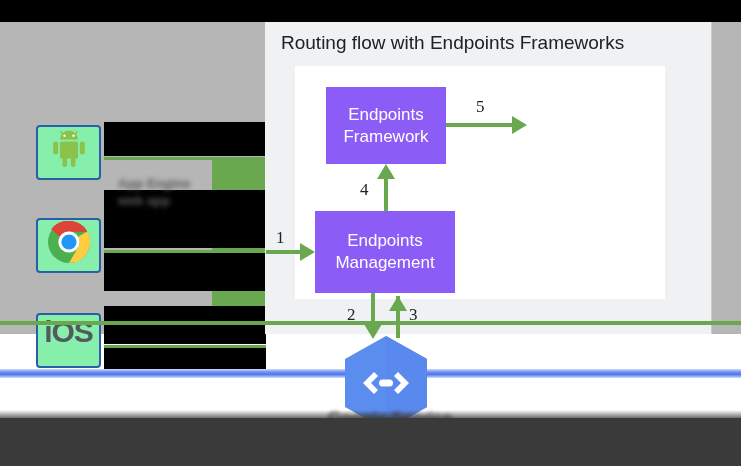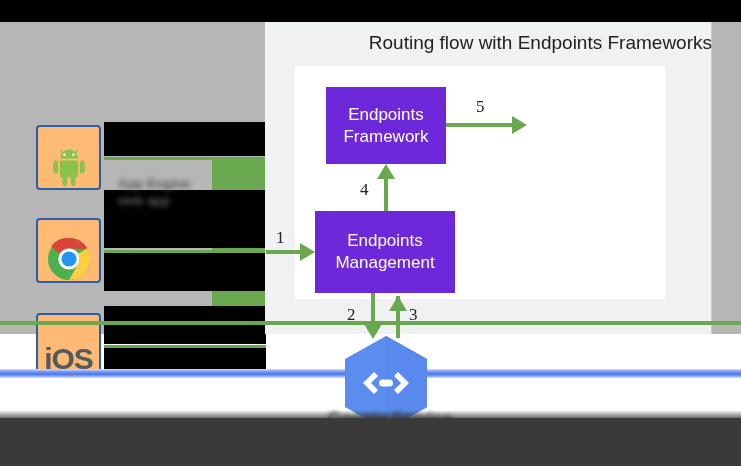--- a/index.html
+++ b/index.html
@@ -26,51 +26,51 @@
     background:linear-gradient(to bottom,#cfdcfb 0%,#6b8ef0 35%,#4f78ec 60%,#cfdcfb 100%);}
 
   
   .green-block{position:absolute;left:212px;top:158px;width:54px;height:177px;background:#6aa84f;}
 
   
   .conn{position:absolute;height:3px;background:#6aa84f;}
 
   
   .icon-card{
-    position:absolute;width:65px;height:65px;background:#fdba74;
+    position:absolute;width:65px;height:55px;background:#86efac;
     border:2px solid #2a5fa8;border-radius:4px;box-sizing:border-box;
-    display:flex;align-items:flex-end;justify-content:center;
+    display:flex;align-items:flex-start;justify-content:center;
   }
   .ios-text{font-size:30px;font-weight:bold;color:#54595d;letter-spacing:-1px;
     font-family:"Liberation Sans","DejaVu Sans",sans-serif;}
 
   
   .redact{position:absolute;background:#000000;}
 
   
   .blur-text{position:absolute;color:#5a5a5a;font-size:13px;font-weight:bold;
     filter:blur(2.6px);white-space:nowrap;}
 
   
   .panel{
     position:absolute;left:265px;top:22px;width:447px;height:312px;
     background:#eff1f2;border-right:1px solid #c9cccd;box-sizing:border-box;
   }
   .panel-title{
-    position:absolute;left:0;top:10px;width:447px;text-align:right;
+    position:absolute;left:16px;top:10px;width:447px;text-align:left;
     font-size:19px;color:#202124;
     font-family:"Liberation Sans","DejaVu Sans",sans-serif;
   }
   .panel-inner{
     position:absolute;left:30px;top:44px;width:370px;height:233px;background:#ffffff;
   }
 
   
   .dbox{
-    position:absolute;background:#6d28d9;color:#ffffff;
+    position:absolute;background:#8b5cf6;color:#ffffff;
     display:flex;align-items:center;justify-content:center;text-align:center;
     font-size:17px;line-height:1.28;
     font-family:"Liberation Sans","DejaVu Sans",sans-serif;
   }
   .box-ef{left:326px;top:87px;width:120px;height:77px;}
   .box-yc{left:526px;top:87px;width:120px;height:77px;}
   .box-em{left:315px;top:211px;width:140px;height:82px;}
 
   
   .ar-line-h{position:absolute;height:4px;background:#6aa84f;}

